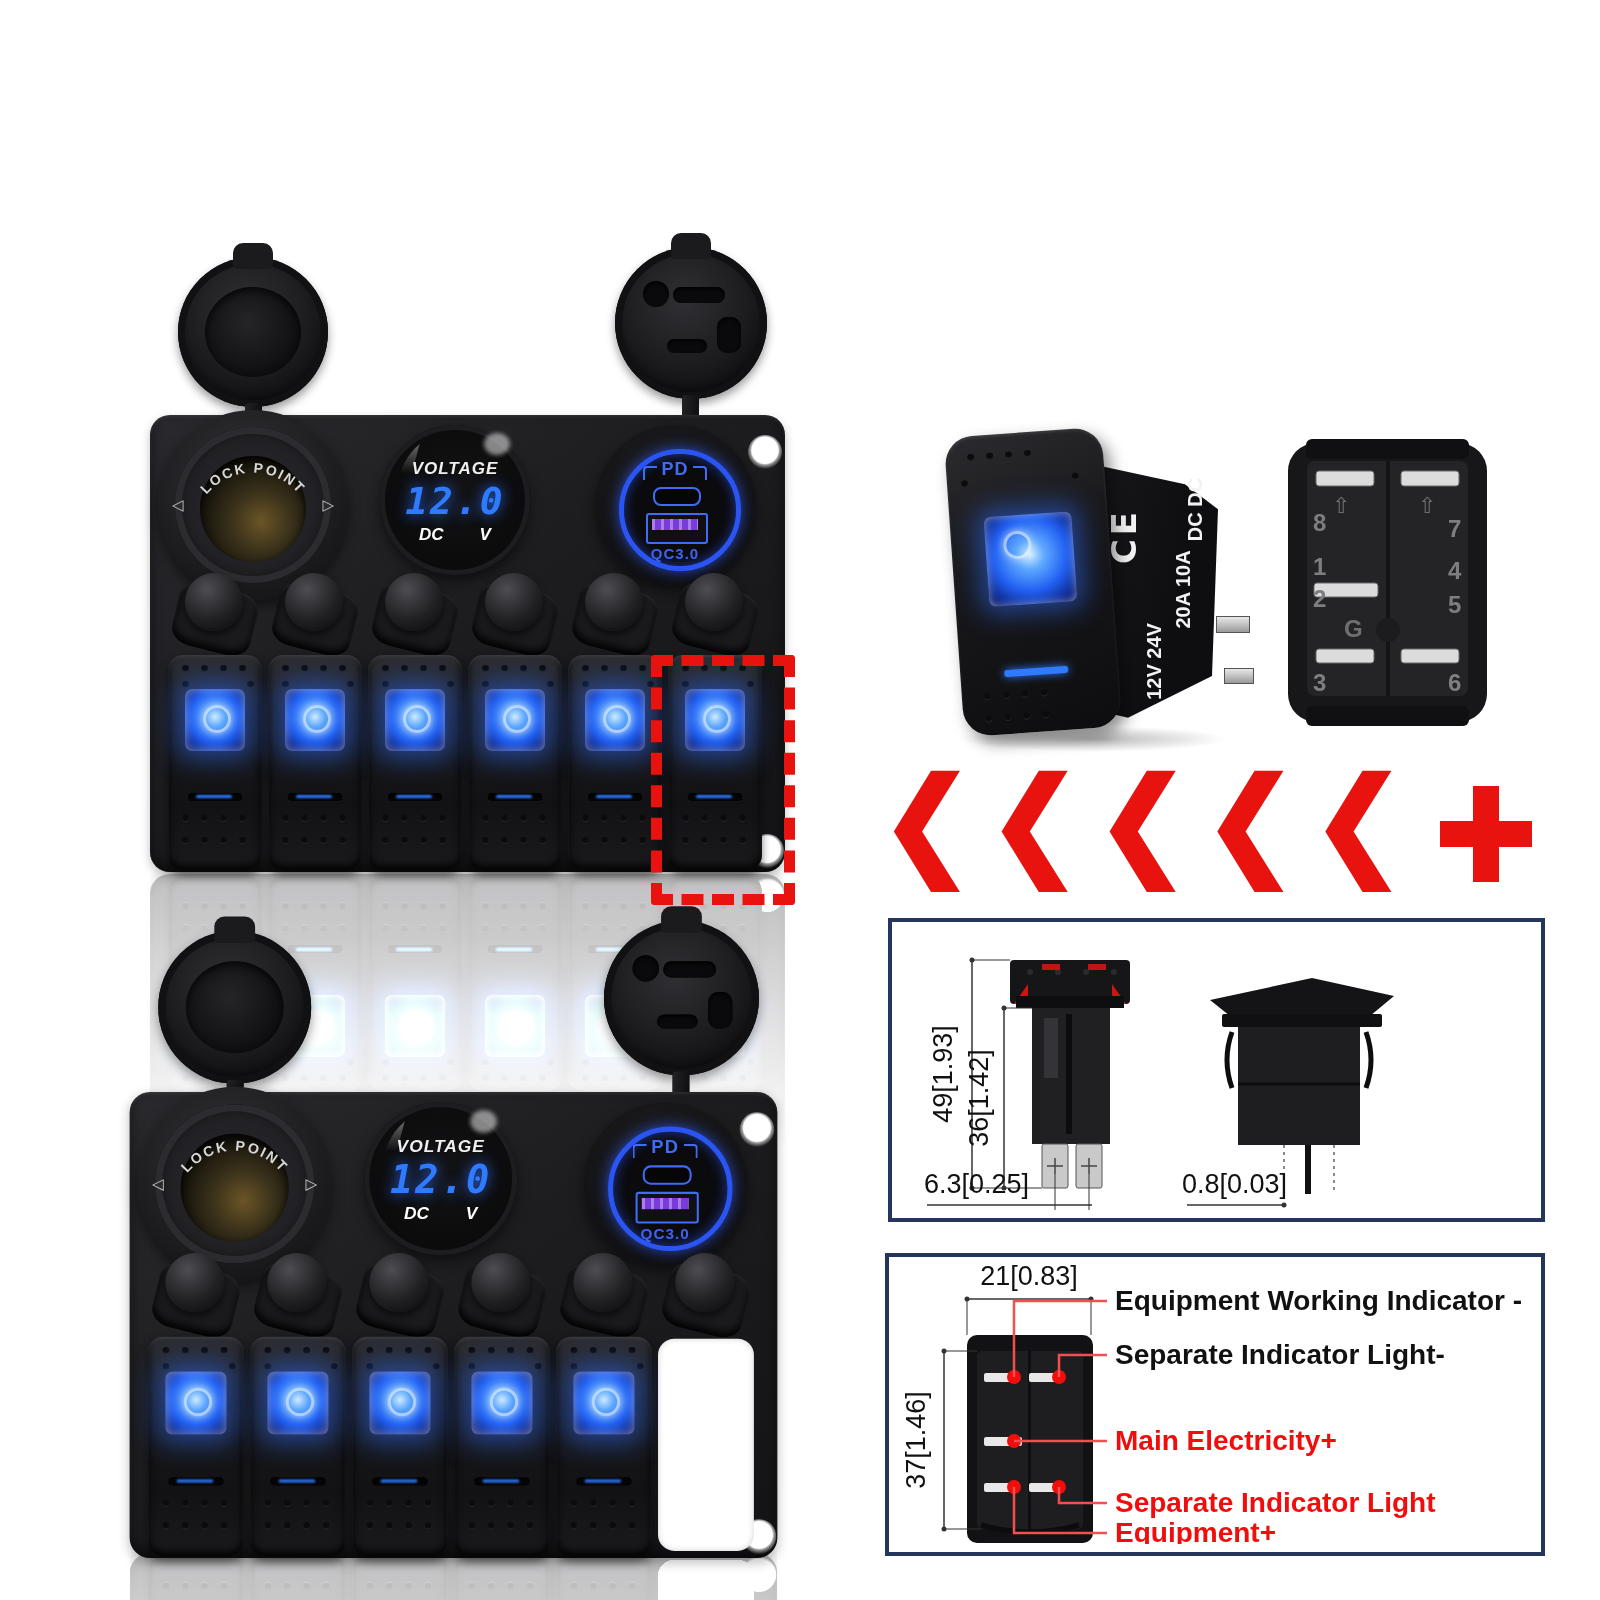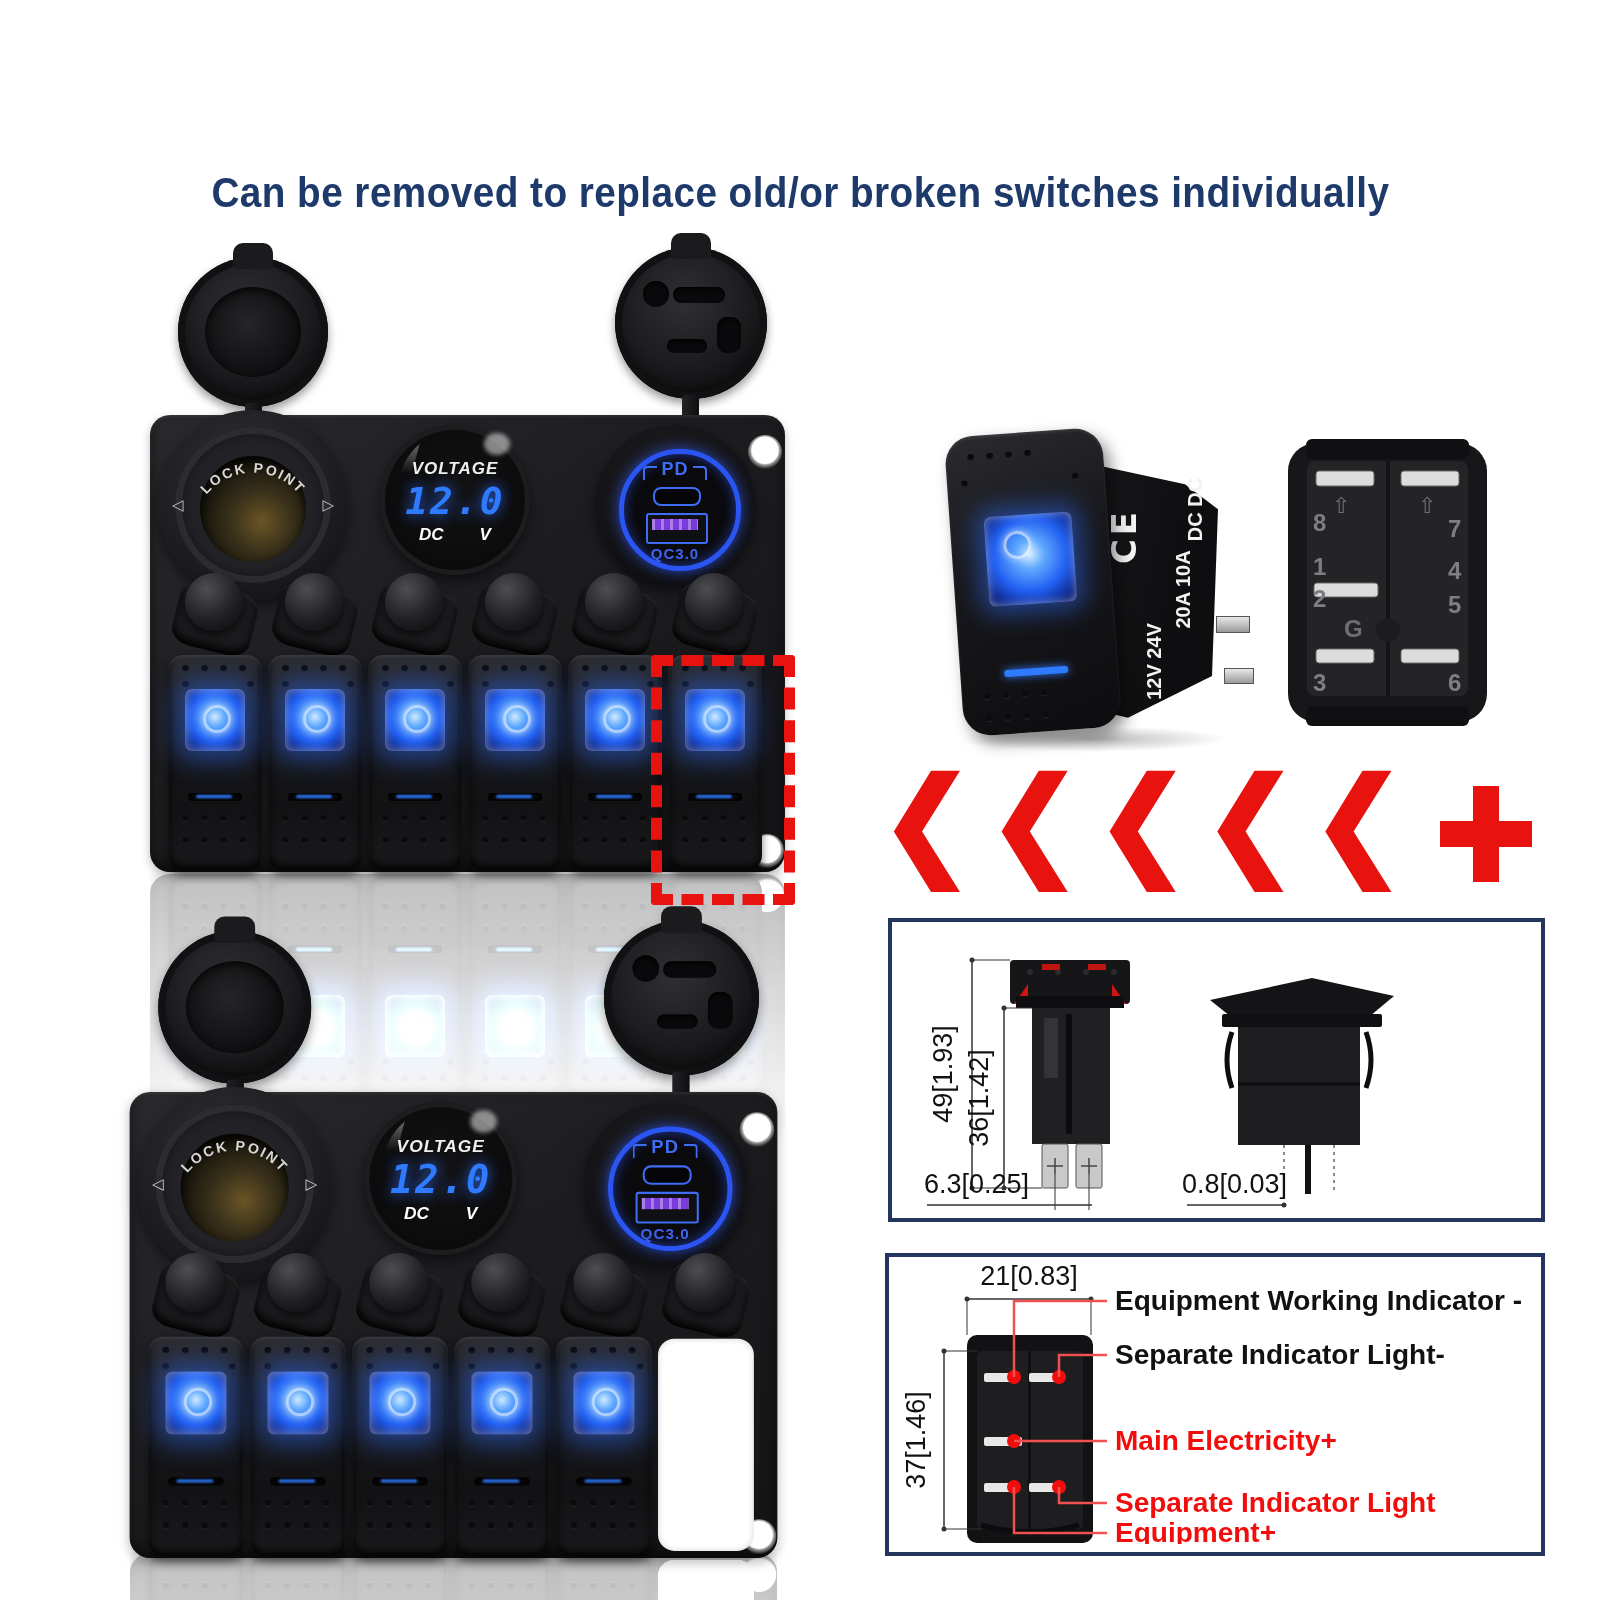--- a/index.html
+++ b/index.html
@@ -143,23 +143,20 @@
   .infobox{background:#ffffff;border:4px solid #24365e;}
   #dim-box{left:888px;top:918px;width:649px;height:296px;}
   #wire-box{left:885px;top:1253px;width:652px;height:295px;}
   svg text{font-family:"Liberation Sans",sans-serif;}
 </style>
 </head>
 <body>
 
 <div id="canvas">
 
-  <div class="abs subtitle">
-    <span class="tx">Can be removed to replace old/or broken switches individually</span>
-  </div>
 
   <div class="abs panel-wrap" id="top-panel-wrap">
 
     <div class="cap" style="left:28px;top:2px;width:150px;height:150px;">
       <div class="tab"></div>
       <div class="inner"></div>
     </div>
     <div class="strap" style="left:95px;top:148px;height:46px;"></div>
     <div class="cap" style="left:465px;top:-8px;width:152px;height:152px;">
       <div class="tab"></div>

